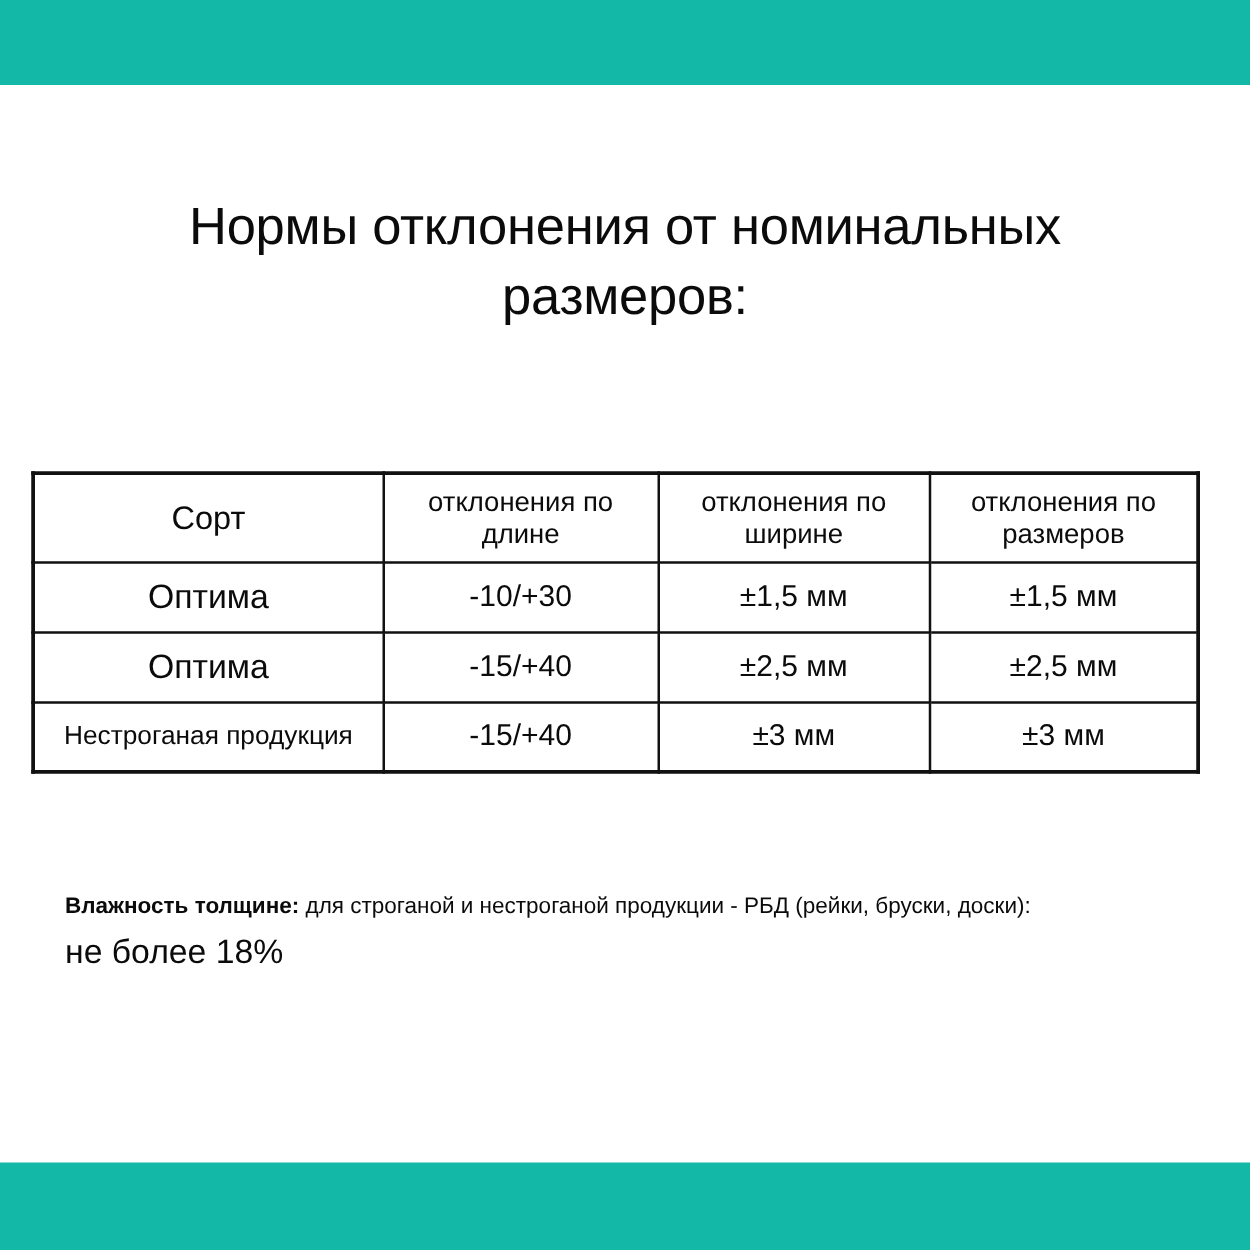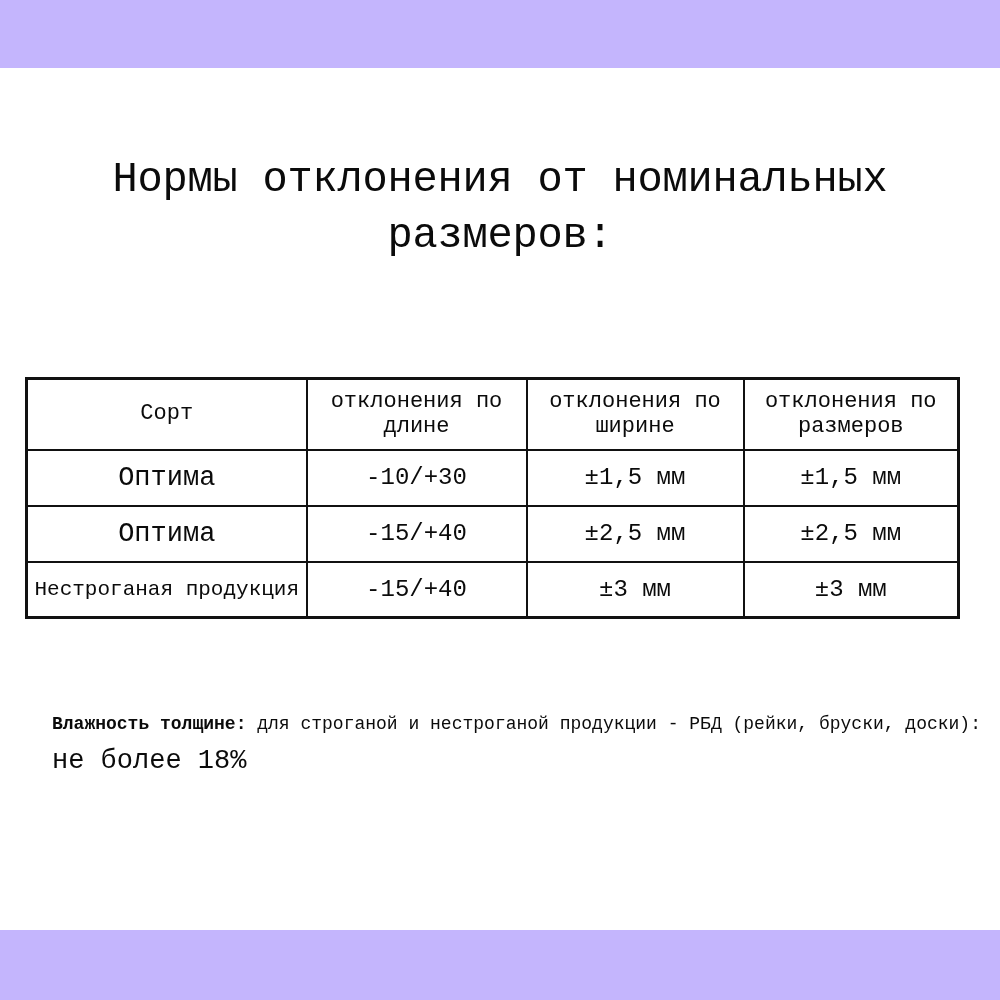--- a/index.html
+++ b/index.html
@@ -14,22 +14,21 @@
     font-family: "Liberation Sans", sans-serif;
   }
 
   
   #slide-canvas {
     position: absolute;
     left: 0;
     top: 0;
     width: 1000px;
     height: 1000px;
-    background: #c4b5fd;
-    font-family: Liberation Mono, monospace;
+    background: #14b8a6;
   }
   #slide {
     position: absolute;
     left: 0;
     top: 68px;
     width: 1000px;
     height: 862px;
     background: #ffffff;
     overflow: hidden;
   }
@@ -77,21 +76,21 @@
 
   
   #deviation-table thead th {
     height: 71px;
     font-size: 22px;
     line-height: 1.16;
     vertical-align: middle;
     font-weight: 400;
   }
   #deviation-table thead th.h-sort {
-    font-size: 22px;
+    font-size: 26px;
     margin-left: 11px;
   }
 
   
   #deviation-table tbody td {
     height: 56px;
     font-size: 24px;
     vertical-align: middle;
   }
   #deviation-table tbody td.grade {

